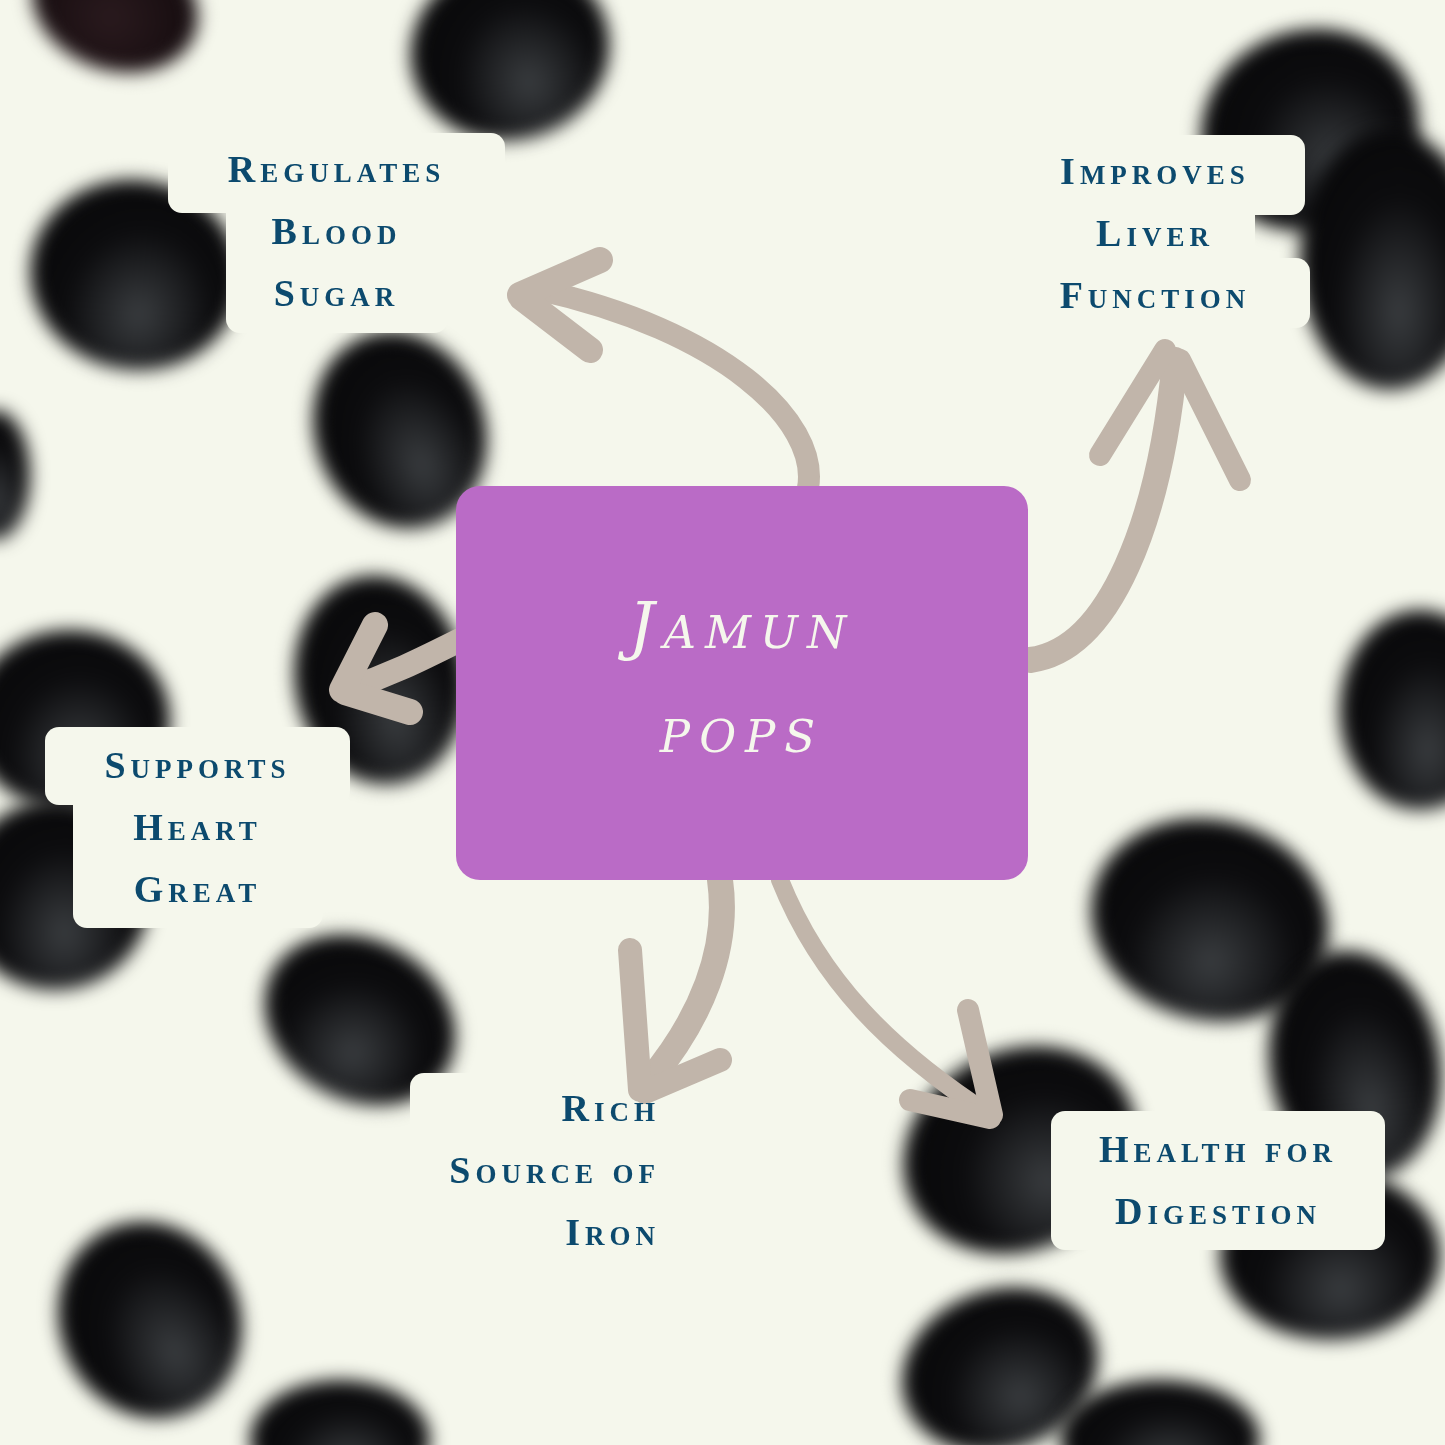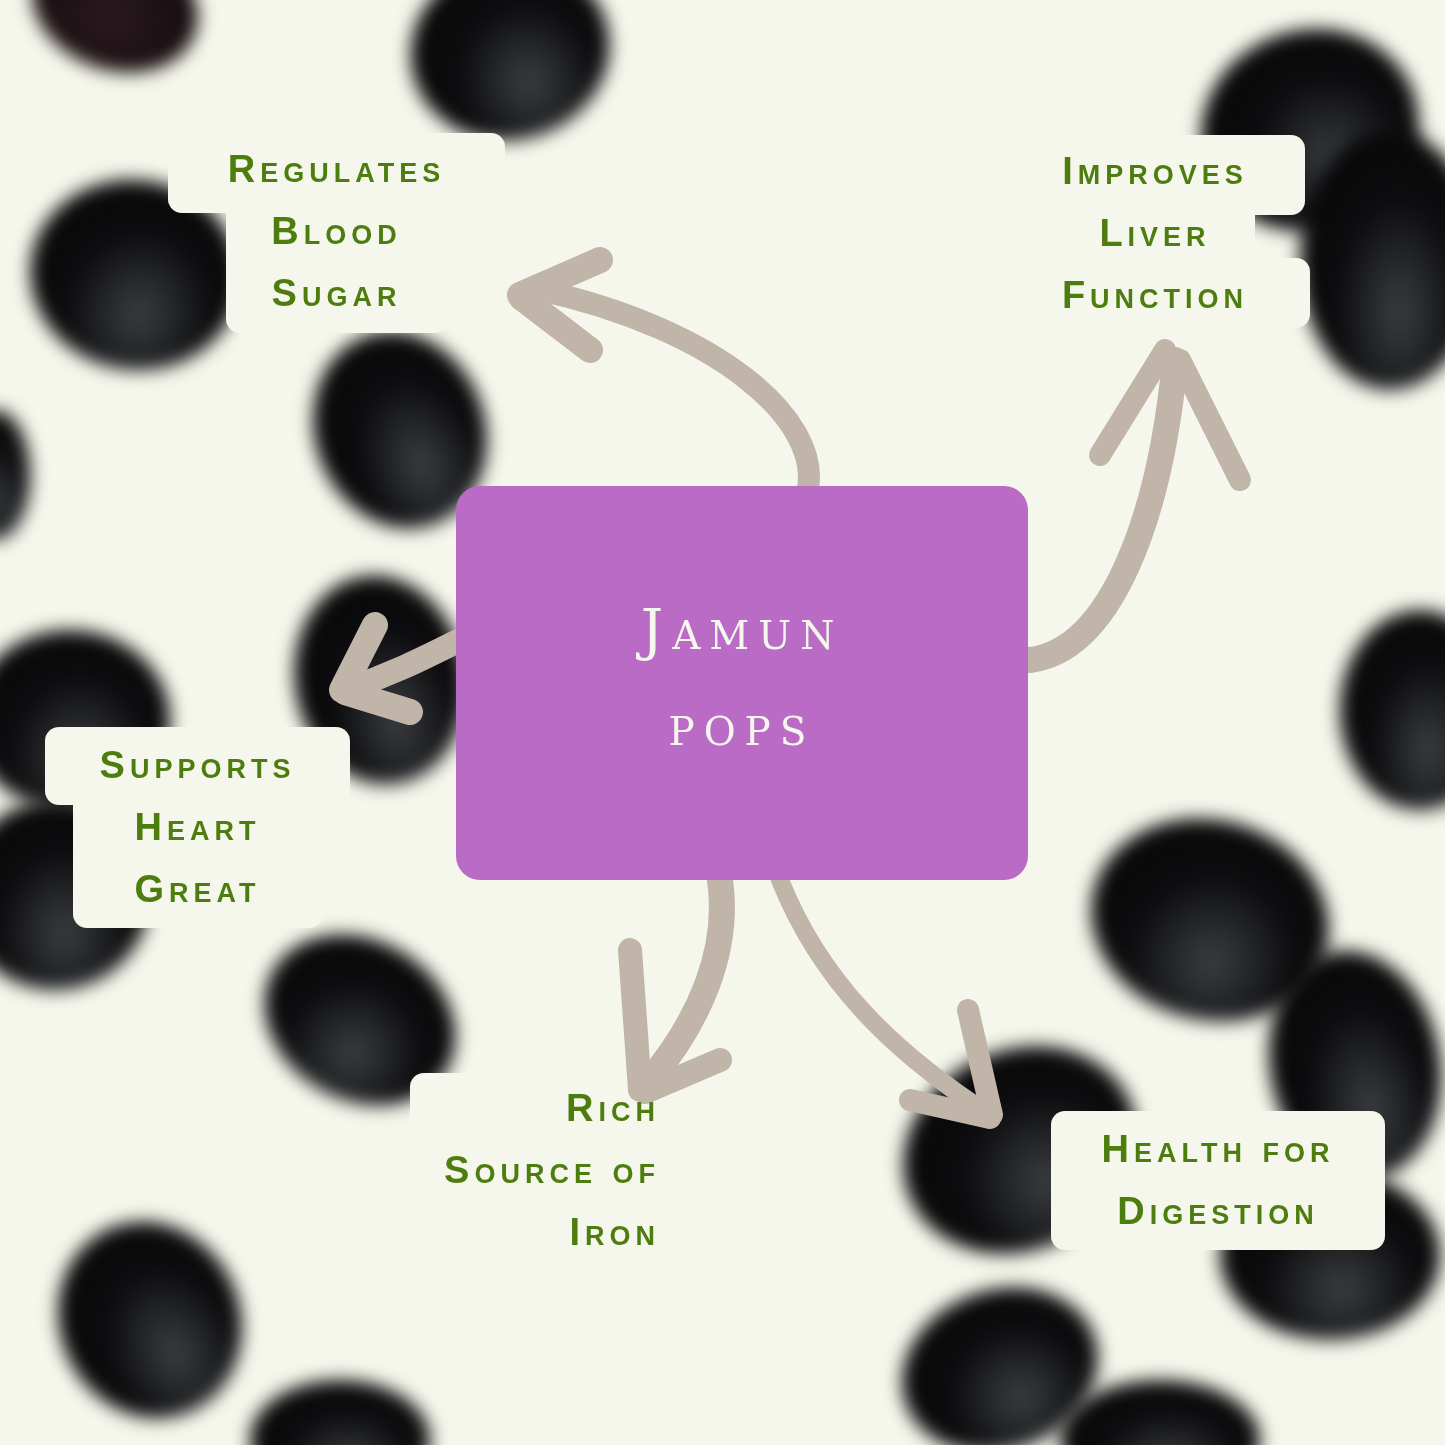--- a/index.html
+++ b/index.html
@@ -9,25 +9,25 @@
   
   .berry { position: absolute; border-radius: 50%; background: radial-gradient(ellipse at 55% 70%, #3a3d40 0%, #0c0c0e 45%, #050506 100%); filter: blur(9px); }
 
   
   .arrows { position: absolute; left: 0; top: 0; width: 1445px; height: 1445px; }
 
   
   .center-box { position: absolute; left: 458px; top: 488px; width: 568px; height: 390px; background: #BA6BC6; border-radius: 22px;
     display: flex; flex-direction: column; align-items: center; justify-content: center;
     box-shadow: 0 0 0 2px #BA6BC6; }
-  .center-title { font-family: "DejaVu Serif", "Liberation Serif", serif; color: #F5F7EC; font-size: 56px; letter-spacing: 9px; line-height: 1; font-variant: small-caps; }
+  .center-title { font-family: "DejaVu Serif", "Liberation Serif", serif; color: #F5F7EC; font-size: 64px; letter-spacing: 9px; line-height: 1; font-variant: small-caps; font-style: italic; }
   .center-title.l1 { margin-top: -10px; margin-bottom: 40px; }
 
   
-  .label { position: absolute; font-family: Liberation Sans, sans-serif; font-weight: bold; color: #4d7c0f; font-variant: small-caps; letter-spacing: 5px; text-align: center; font-size: 38px; line-height: 62px; }
+  .label { position: absolute; font-family: Liberation Serif, serif; font-weight: bold; color: #0c4a6e; font-variant: small-caps; letter-spacing: 5px; text-align: center; font-size: 38px; line-height: 62px; }
   .label .line { display: block; position: relative; }
   .chip { position: absolute; background: #F5F7EC; border-radius: 14px; }
 </style>
 </head>
 <body>
 
 <div class="canvas">
 
   <div>
     <div class="berry" style="left:30px;top:-60px;width:170px;height:130px;transform:rotate(20deg);background:radial-gradient(ellipse at 50% 60%,#2a1a1e,#0c0608);"></div>

